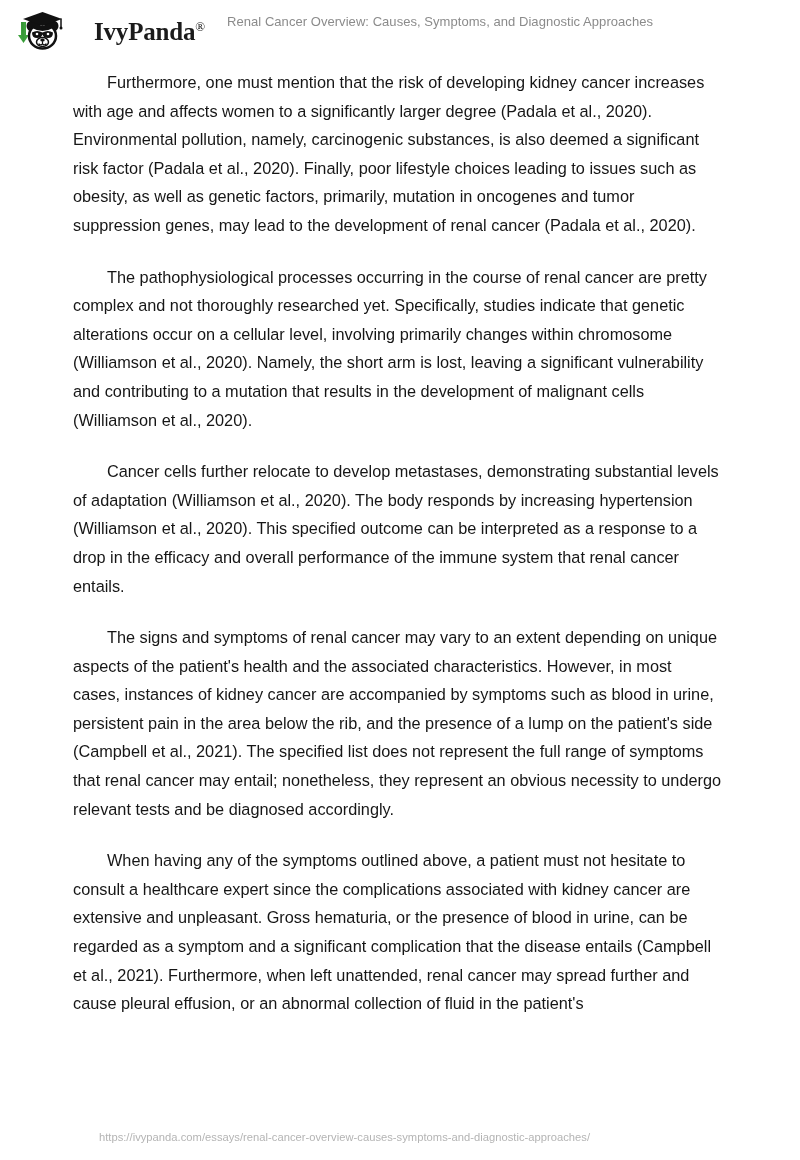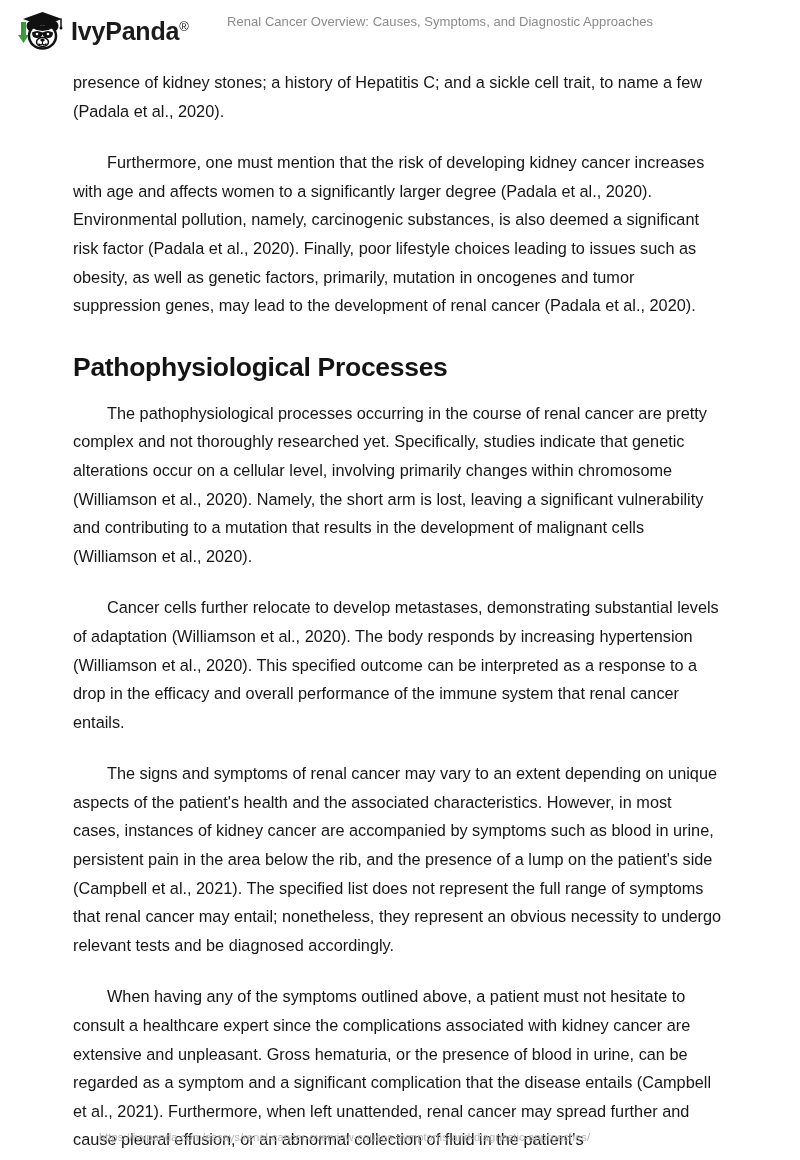--- a/index.html
+++ b/index.html
@@ -44,27 +44,28 @@
   }
 
   .brand-mark {
     width: 50px;
     height: 44px;
     display: block;
     flex: none;
   }
 
   .brand-name {
-    font-family: Liberation Sans, sans-serif;
+    font-family: Liberation Serif, serif;
     font-size: 25px;
     font-weight: bold;
     color: #1b1b1b;
     letter-spacing: -0.2px;
     line-height: 1;
     white-space: nowrap;
+    margin-left: 23px;
   }
   .brand-name .reg {
     font-size: 13px;
     vertical-align: super;
     font-weight: normal;
   }
 
   .header-title {
     position: absolute;
     left: 0;
@@ -160,23 +161,21 @@
         <path d="M94 20 L94 36" stroke="#111111" stroke-width="3" stroke-linecap="round"></path>
         <circle cx="94" cy="38" r="3" fill="#111111"></circle>
       </svg>
       <div class="brand-name"><span>IvyPanda</span><span class="reg">®</span></div>
     </div>
 
     <div class="header-title">Renal Cancer Overview: Causes, Symptoms, and Diagnostic Approaches</div>
   </div>
 
   <div class="content">
-      <p>presence of kidney stones; a history of Hepatitis C; and a sickle cell trait, to name a few (Padala et al., 2020).</p>
       <p class="indent">Furthermore, one must mention that the risk of developing kidney cancer increases with age and affects women to a significantly larger degree (Padala et al., 2020). Environmental pollution, namely, carcinogenic substances, is also deemed a significant risk factor (Padala et al., 2020). Finally, poor lifestyle choices leading to issues such as obesity, as well as genetic factors, primarily, mutation in oncogenes and tumor suppression genes, may lead to the development of renal cancer (Padala et al., 2020).</p>
-      <h2>Pathophysiological Processes</h2>
       <p class="indent">The pathophysiological processes occurring in the course of renal cancer are pretty complex and not thoroughly researched yet. Specifically, studies indicate that genetic alterations occur on a cellular level, involving primarily changes within chromosome (Williamson et al., 2020). Namely, the short arm is lost, leaving a significant vulnerability and contributing to a mutation that results in the development of malignant cells (Williamson et al., 2020).</p>
       <p class="indent">Cancer cells further relocate to develop metastases, demonstrating substantial levels of adaptation (Williamson et al., 2020). The body responds by increasing hypertension (Williamson et al., 2020). This specified outcome can be interpreted as a response to a drop in the efficacy and overall performance of the immune system that renal cancer entails.</p>
       <p class="indent">The signs and symptoms of renal cancer may vary to an extent depending on unique aspects of the patient's health and the associated characteristics. However, in most cases, instances of kidney cancer are accompanied by symptoms such as blood in urine, persistent pain in the area below the rib, and the presence of a lump on the patient's side (Campbell et al., 2021). The specified list does not represent the full range of symptoms that renal cancer may entail; nonetheless, they represent an obvious necessity to undergo relevant tests and be diagnosed accordingly.</p>
       <p class="indent">When having any of the symptoms outlined above, a patient must not hesitate to consult a healthcare expert since the complications associated with kidney cancer are extensive and unpleasant. Gross hematuria, or the presence of blood in urine, can be regarded as a symptom and a significant complication that the disease entails (Campbell et al., 2021). Furthermore, when left unattended, renal cancer may spread further and cause pleural effusion, or an abnormal collection of fluid in the patient's</p>
     </div>
 
   <div class="page-footer">
     <span class="footer-url">https://ivypanda.com/essays/renal-cancer-overview-causes-symptoms-and-diagnostic-approaches/</span>
   </div>
 

